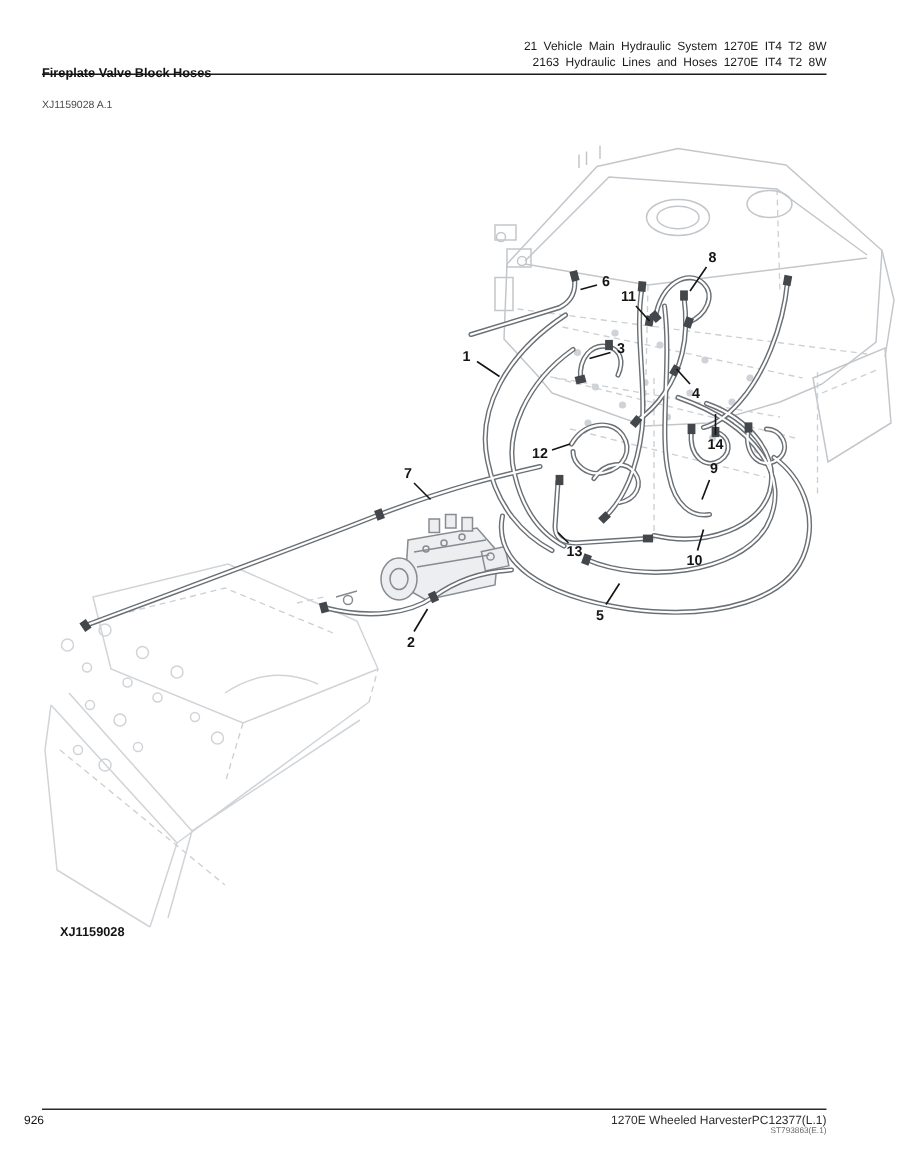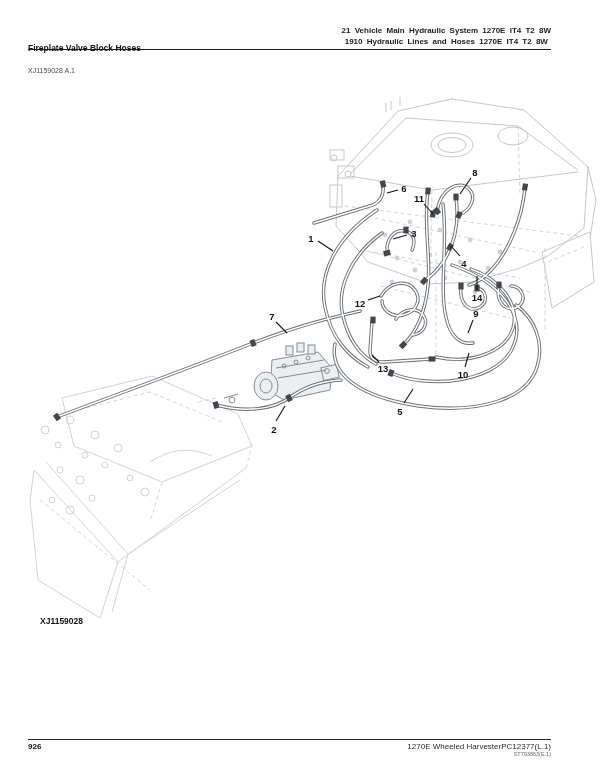--- a/index.html
+++ b/index.html
@@ -1,30 +1,30 @@
 <!DOCTYPE html>
 <html><head>
 <meta charset="utf-8">
 <style>
   html,body{margin:0;padding:0;background:#e9e9e9;}
   .page{
     position:relative;width:600px;height:776px;background:#ffffff;
     font-family:"Liberation Sans", sans-serif;color:#1b1b1b;overflow:hidden;
   }
   
-  .hdr{position:absolute;right:49px;top:26px;text-align:center;font-size:8px;font-weight:bold;line-height:10.5px;color:#1b1b1b;word-spacing:2px;}
+  .hdr{position:absolute;right:49px;top:26px;text-align:right;font-size:8px;font-weight:normal;line-height:10.5px;color:#1b1b1b;word-spacing:2px;}
   .rule-top{position:absolute;left:28px;top:49px;width:523px;height:0;border-top:1.6px solid #1b1b1b;}
   .sec-title{position:absolute;left:28px;top:43px;font-size:8.5px;font-weight:bold;color:#141414;}
   .fig-ref{position:absolute;left:28px;top:67px;font-size:7px;color:#4c4c4c;}
   
   svg.figure{position:absolute;left:0;top:0;width:600px;height:776px;}
   .fig-caption{position:absolute;left:40px;top:616px;font-size:8.5px;font-weight:bold;color:#141414;}
   
   .rule-bot{position:absolute;left:28px;top:739px;width:523px;height:0;border-top:1.2px solid #2a2a2a;}
-  .pageno{position:absolute;left:28px;top:742px;font-size:8px;font-weight:bold;color:#111;}
+  .pageno{position:absolute;left:16px;top:742px;font-size:8px;font-weight:normal;color:#111;}
   .fr{position:absolute;right:49px;top:742px;font-size:8px;color:#2d2d2d;}
   .fr span{}
   .doccode{position:absolute;right:49px;top:751px;font-size:5.5px;color:#6a6a6a;}
   
   .faint{stroke:#c3c7cb;stroke-width:1;fill:none;}
   .faint2{stroke:#d0d4d8;stroke-width:1;fill:none;}
   .faintdash{stroke:#ccd0d4;stroke-width:0.9;fill:none;stroke-dasharray:4 3;}
   .speck{fill:#cfd3d7;stroke:none;}
   .pump-line{stroke:#868c92;stroke-width:1;fill:none;}
   .pump-fill{stroke:#868c92;stroke-width:1;fill:#eceef0;}
@@ -34,21 +34,21 @@
   #callouts line{stroke:#141414;stroke-width:1.1;}
   #callouts text{font-family:"Liberation Sans",sans-serif;font-size:9.5px;font-weight:bold;fill:#141414;text-anchor:middle;dominant-baseline:central;}
 </style>
 </head>
 <body>
 
 <div class="page">
 
   <div class="hdr">
     <div>21 Vehicle Main Hydraulic System 1270E IT4 T2 8W</div>
-    <div>1910 Hydraulic Lines and Hoses 1270E IT4 T2 8W</div>
+    <div>2163 Hydraulic Lines and Hoses 1270E IT4 T2 8W</div>
   </div>
   <div class="rule-top"></div>
 
   <div class="sec-title">Fireplate Valve Block Hoses</div>
   <div class="fig-ref">XJ1159028 A.1</div>
 
   <svg class="figure" viewBox="0 0 600 776">
     <defs>
       <path id="h7" d="M57,417 C110,397 195,366 253,343 C303,324 334,317 360,311"></path>
       <path id="h1a" d="M377,210 C336,237 318,274 325,307 C331,338 349,357 368,367"></path>

